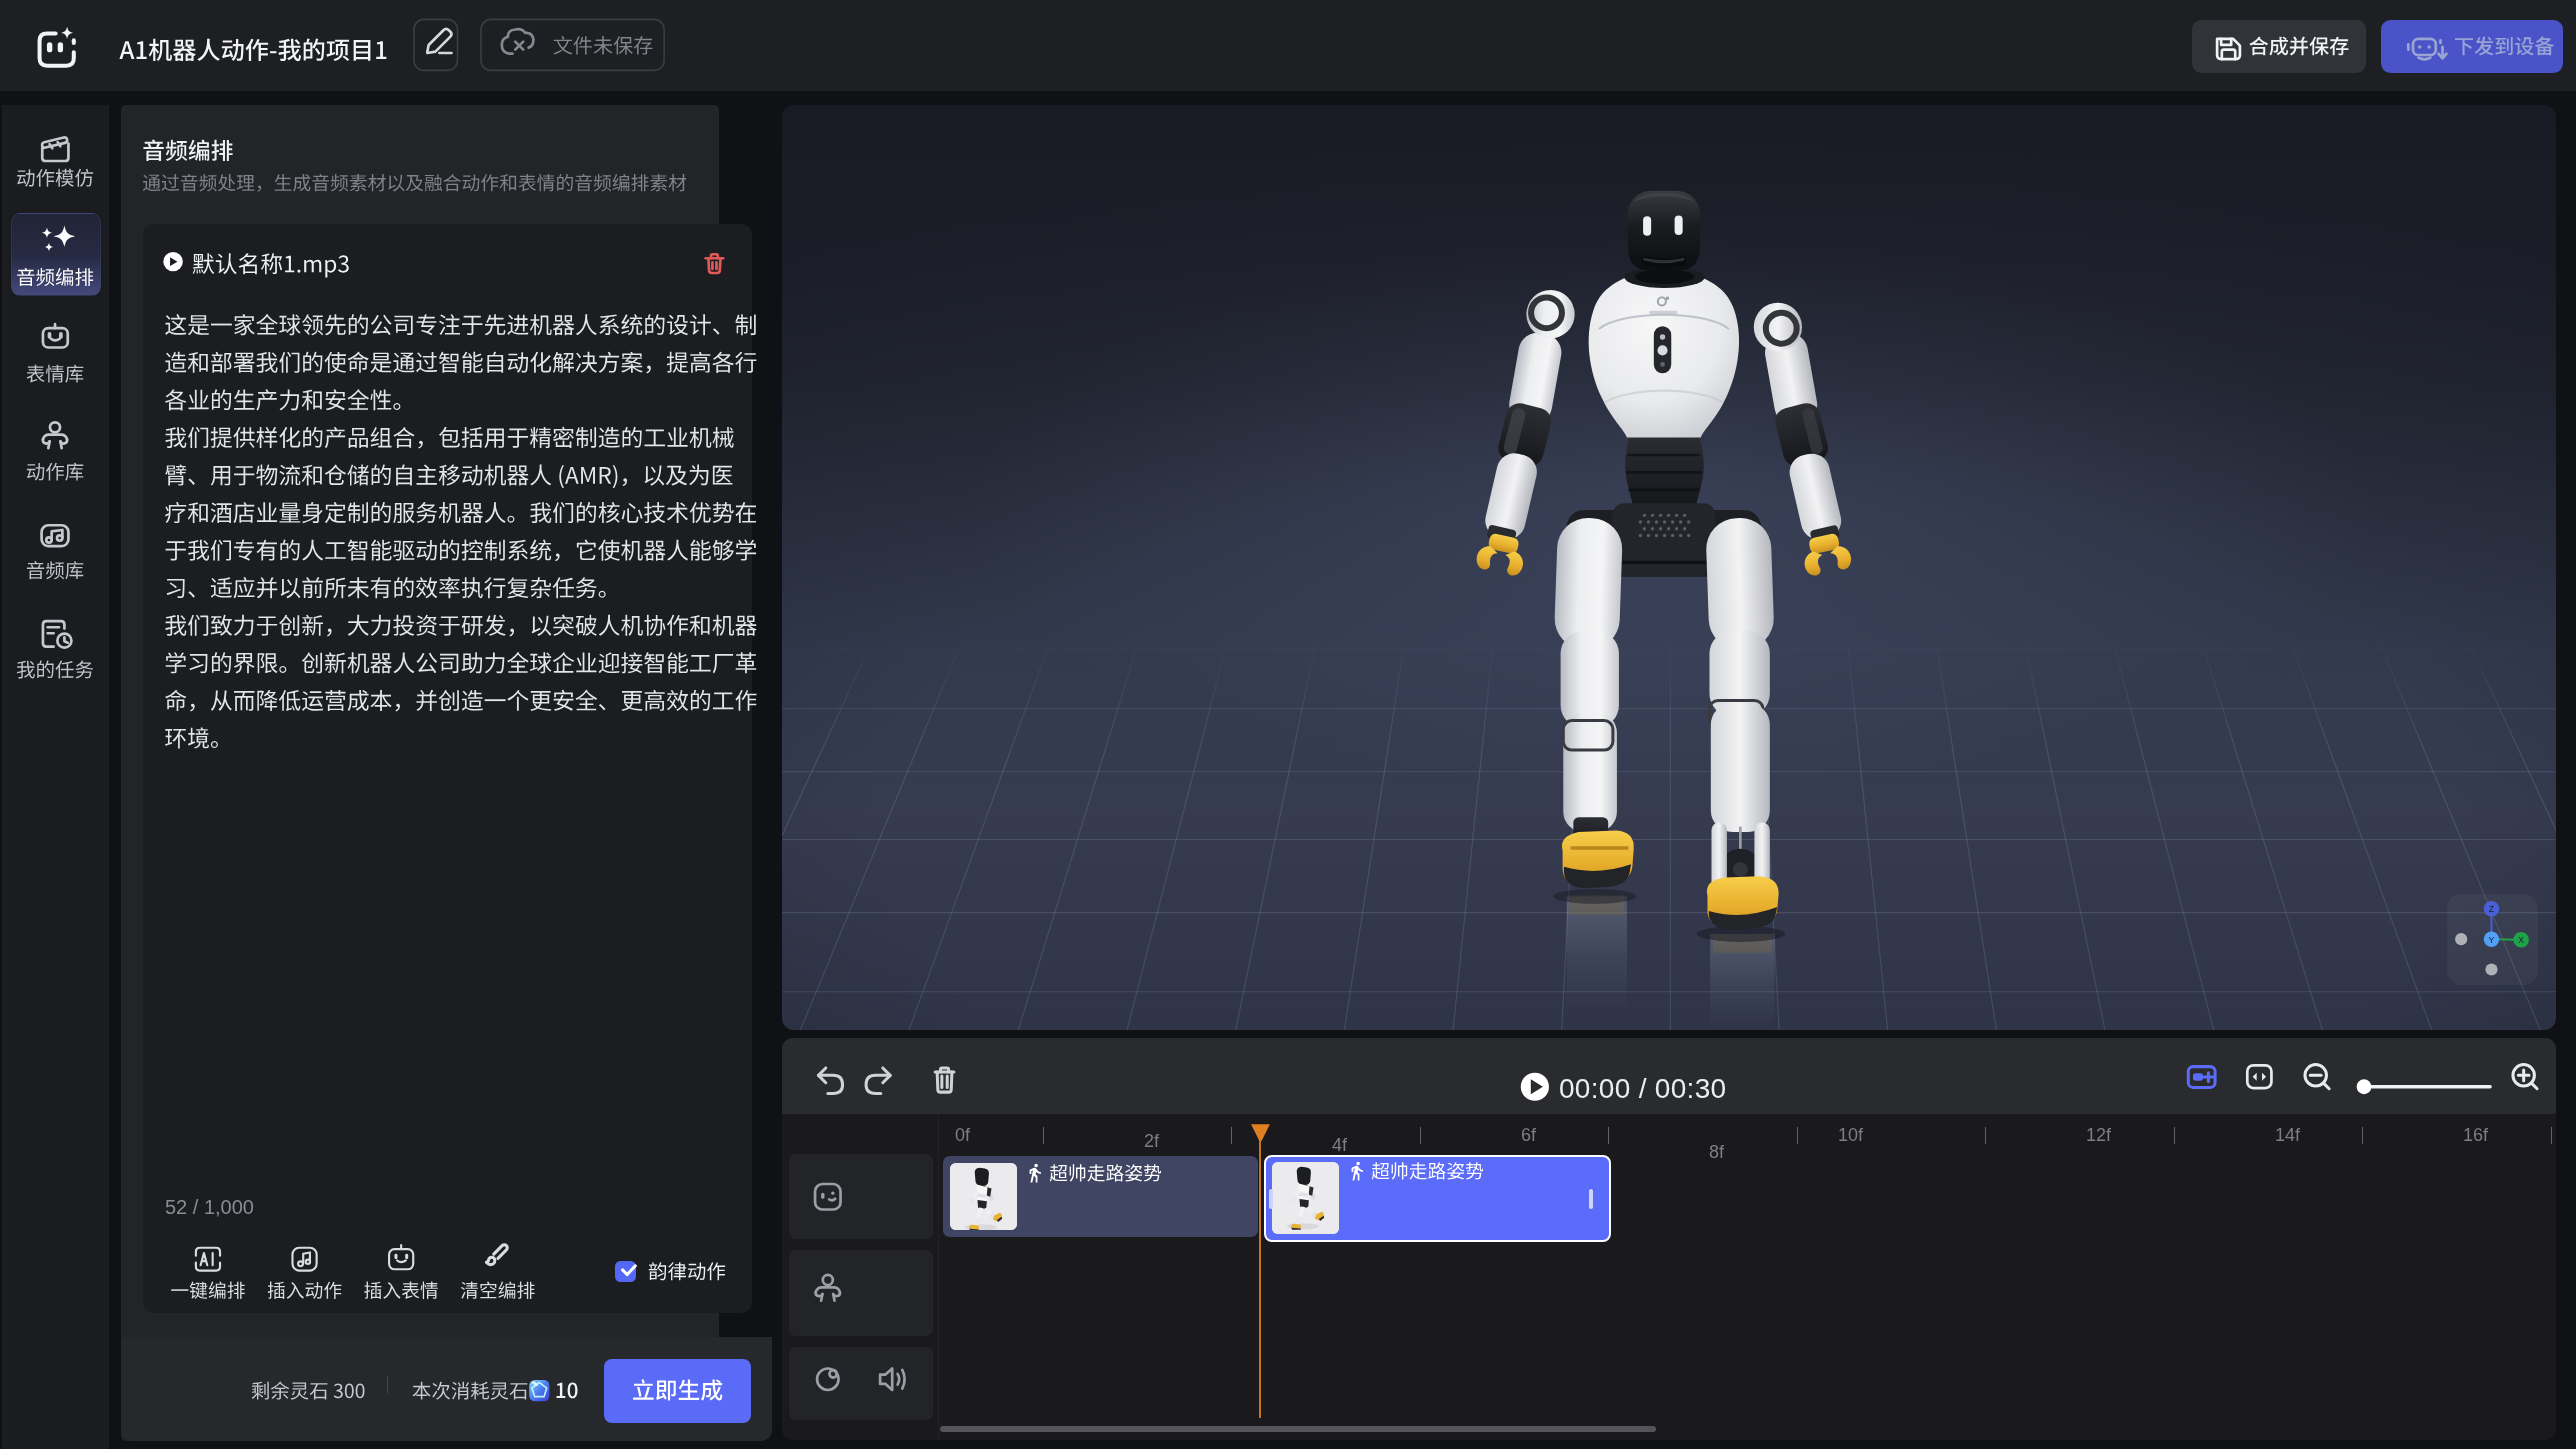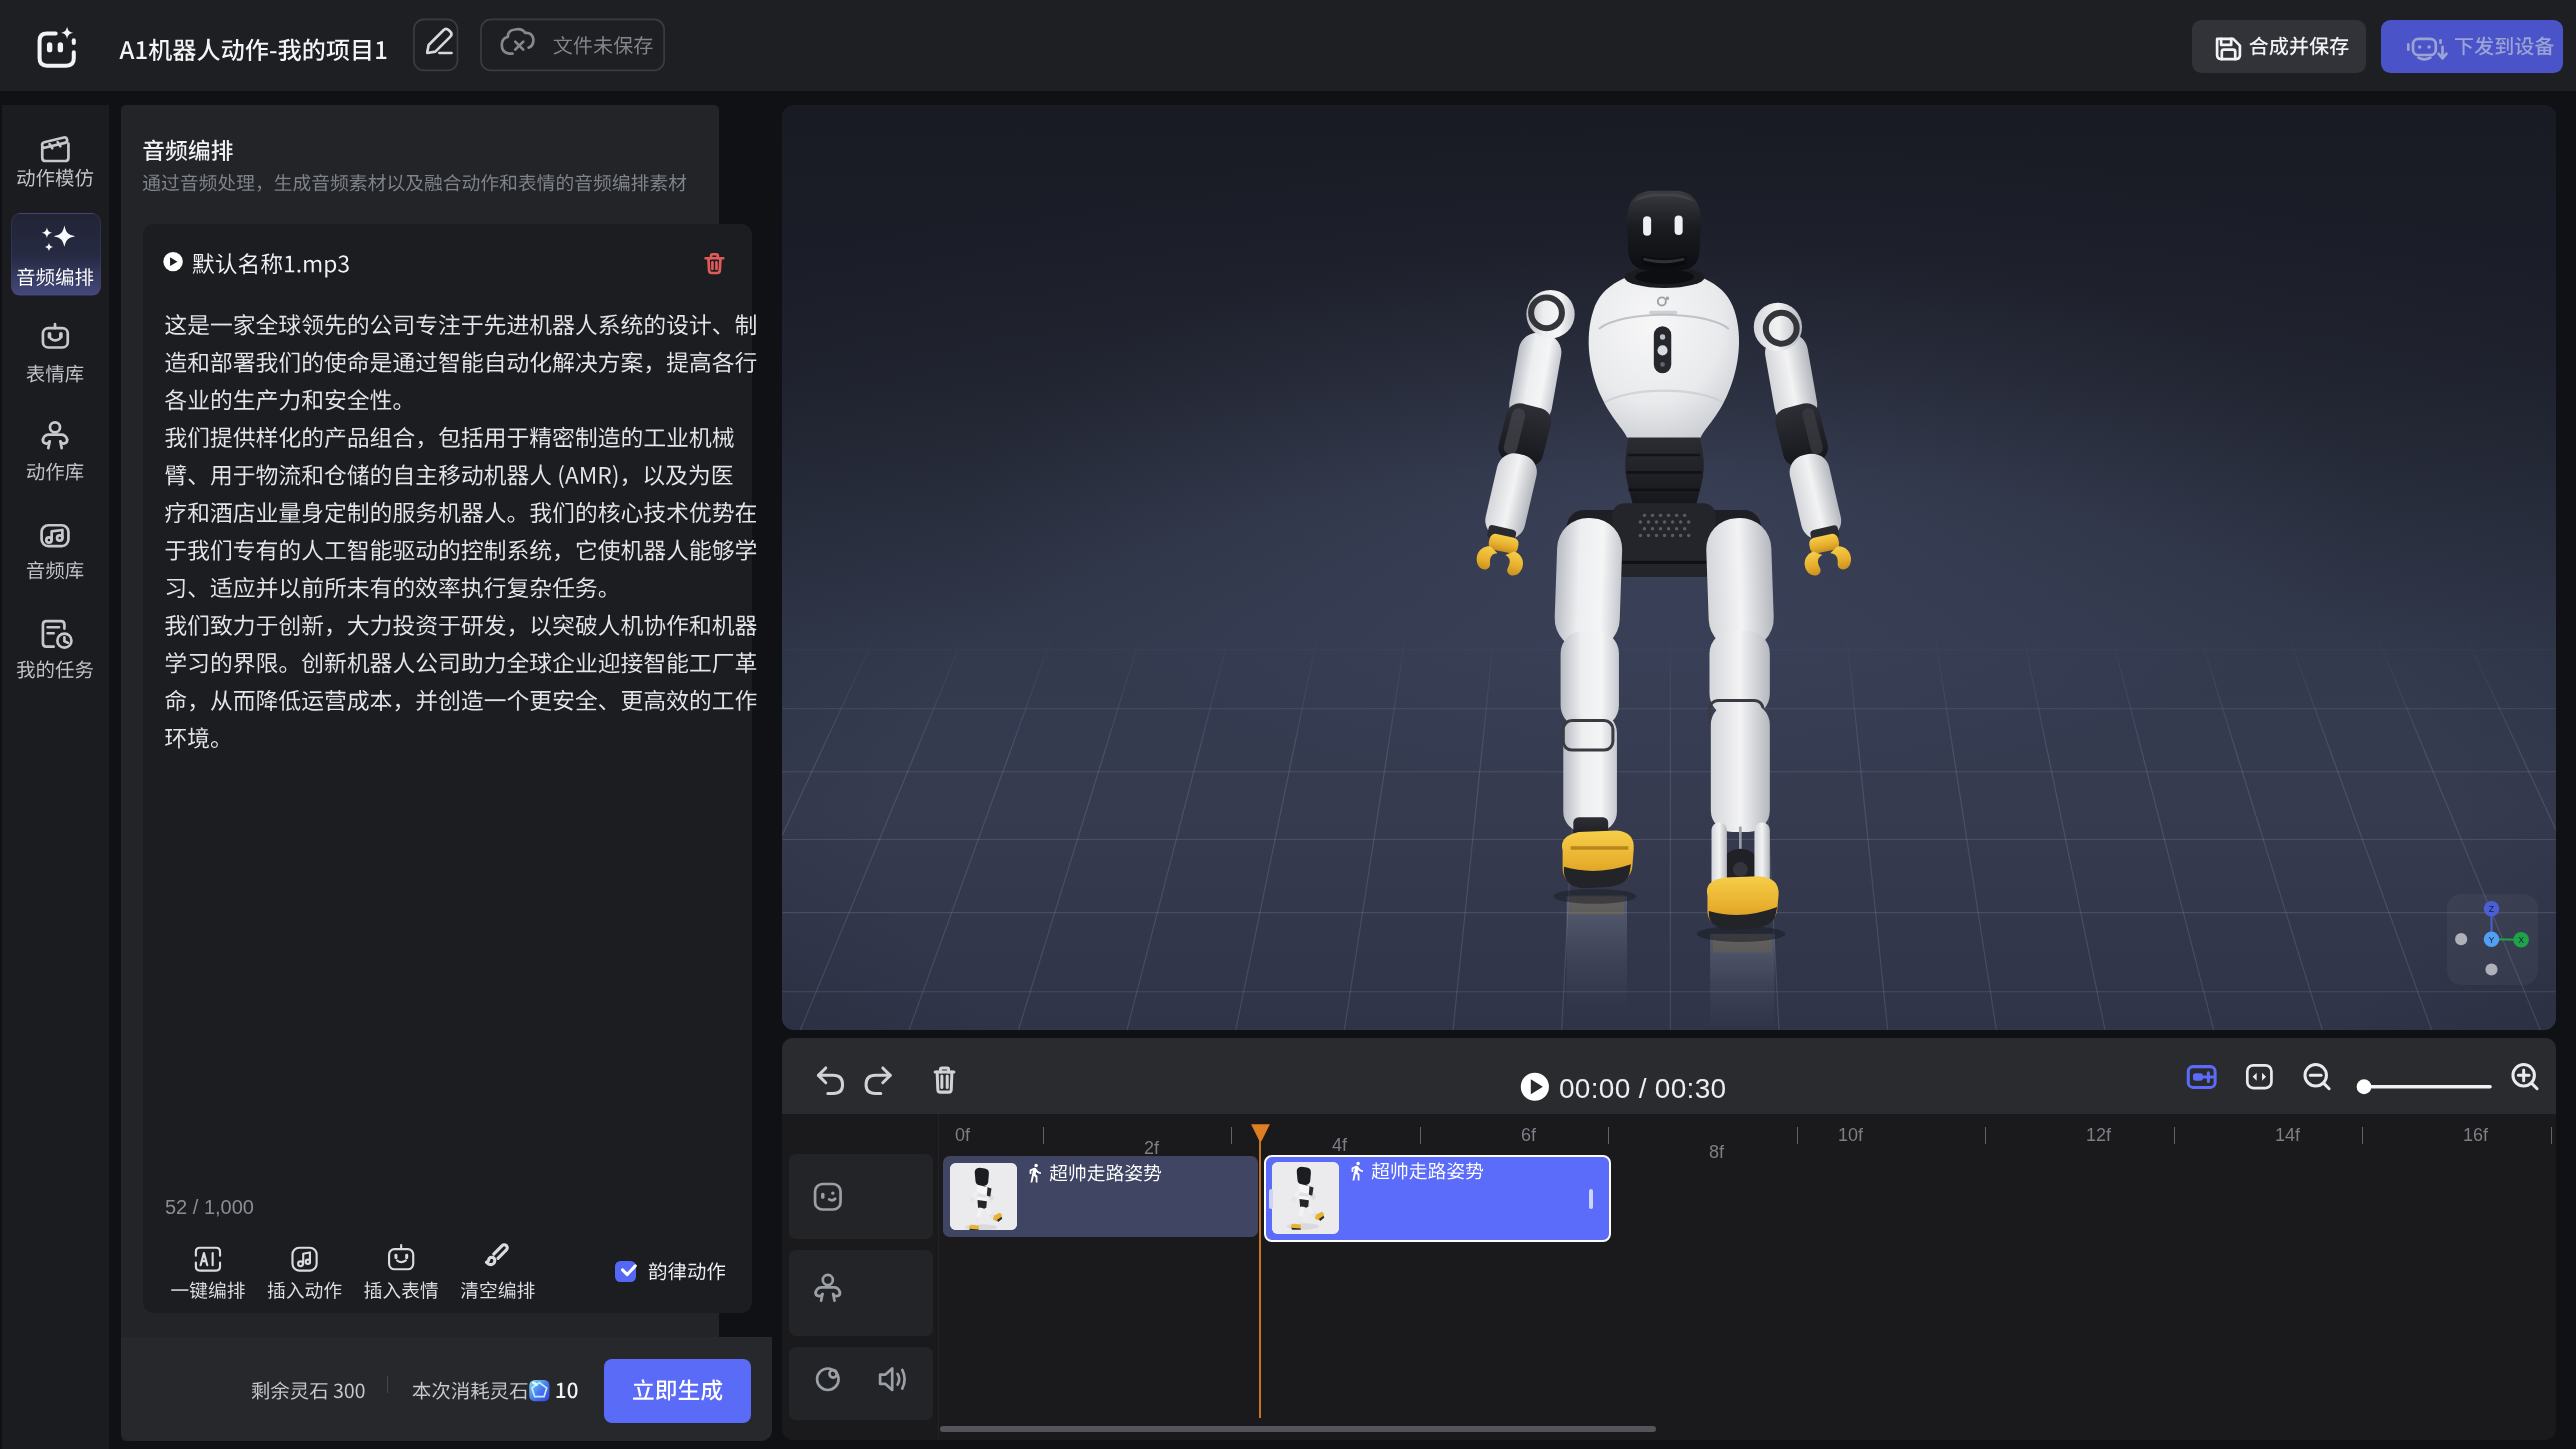--- a/index.html
+++ b/index.html
@@ -358,21 +358,21 @@
 <path d="M66 78 L74 74 Q79 76 77 81 L70 87 L64 84 Z" fill="#e8b335"></path>
 <path d="M70 85 L77 80 L78 83 L72 88 Z" fill="#2a2b2e"></path>
 </svg>
 </div>
     <div class="abs" style="left:2.7px;top:32px;width:4px;height:20px;background:#cdd4f8;border-radius:2px"></div>
     <div class="abs" style="left:323px;top:32px;width:4px;height:20px;background:#cdd4f8;border-radius:2px"></div>
   </div>
 
   <div class="abs" id="ruler" style="top:0;left:0;font-size:18px;color:#7c7f86">
       <div class="abs" style="left:173px;top:87px">0f</div>
-      <div class="abs" style="left:362px;top:100px">2f</div>
+      <div class="abs" style="left:362px;top:93px">2f</div>
       <div class="abs" style="left:550px;top:97px">4f</div>
       <div class="abs" style="left:739px;top:87px">6f</div>
       <div class="abs" style="left:927px;top:104px">8f</div>
       <div class="abs" style="left:1056px;top:87px">10f</div>
       <div class="abs" style="left:1304px;top:87px">12f</div>
       <div class="abs" style="left:1493px;top:87px">14f</div>
       <div class="abs" style="left:1681px;top:87px">16f</div>
       <div class="abs" style="left:261px;top:89px;width:1.3px;height:17px;background:#606369"></div>
       <div class="abs" style="left:449px;top:89px;width:1.3px;height:17px;background:#606369"></div>
       <div class="abs" style="left:638px;top:89px;width:1.3px;height:17px;background:#606369"></div>

